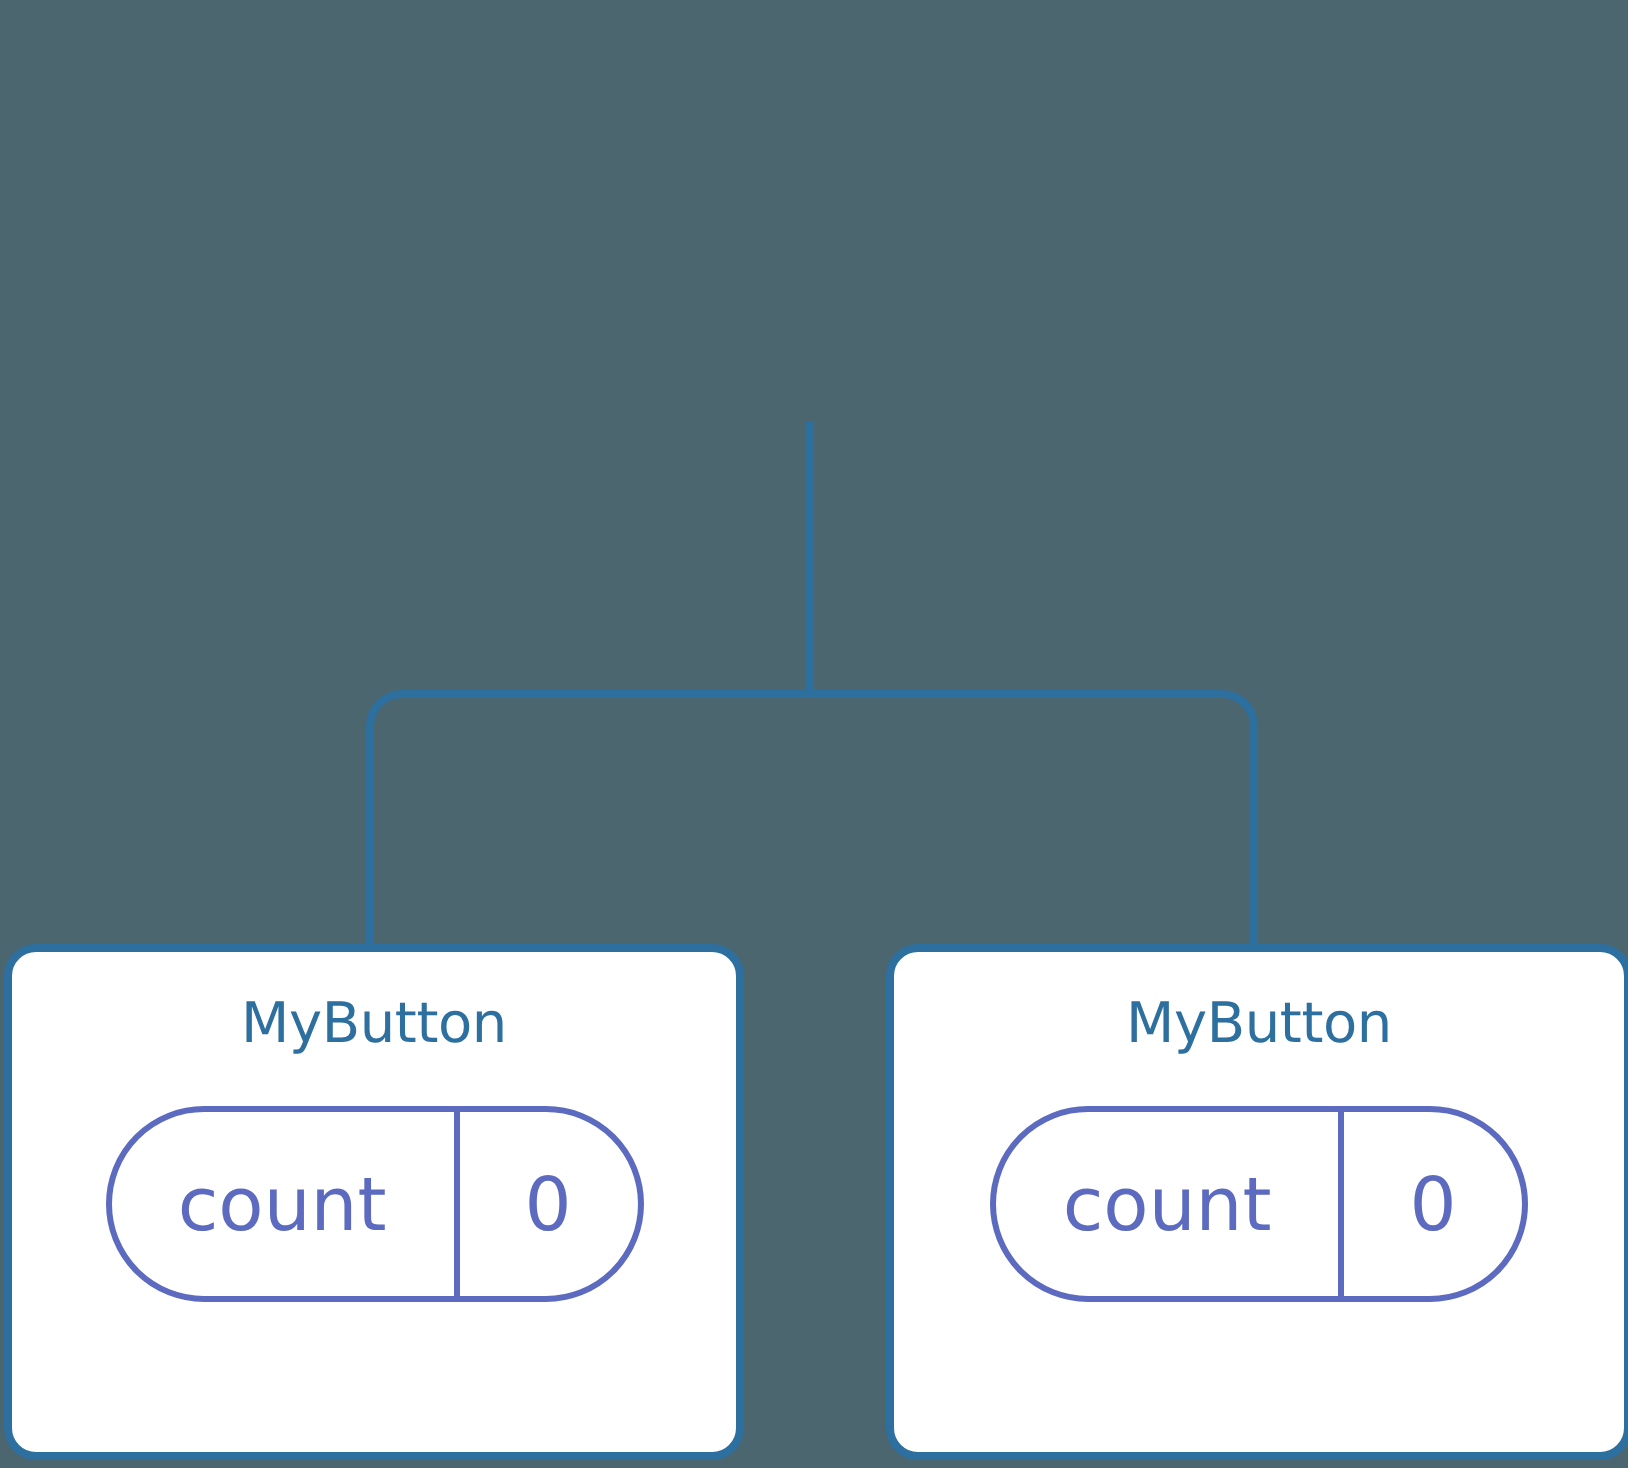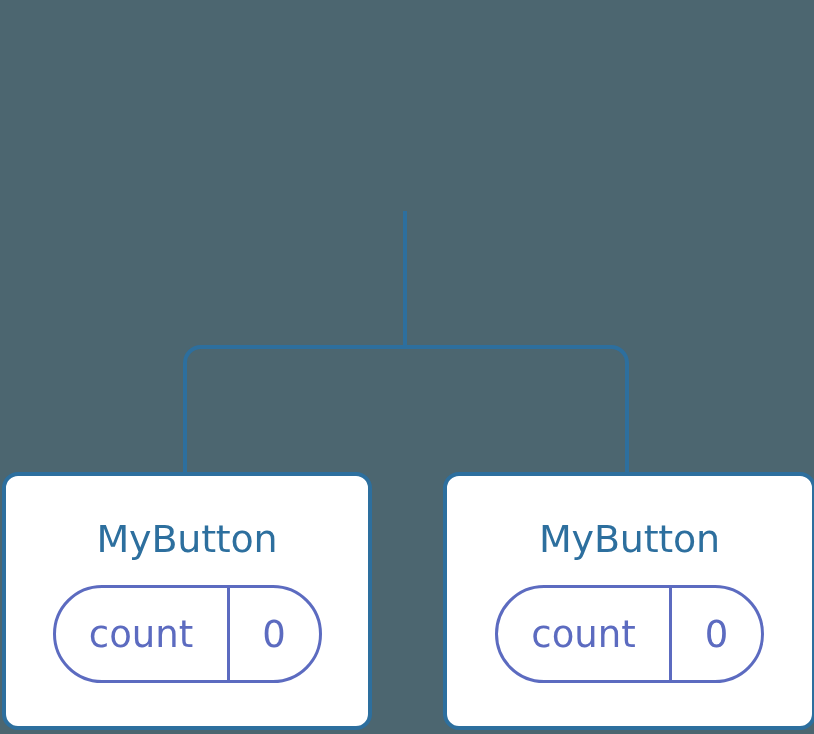--- a/index.html
+++ b/index.html
@@ -63,23 +63,23 @@
   }
   #node-child-0 {
     left: 2px;
     width: 370px;
   }
   #node-child-1 {
     left: 443px;
     width: 373px;
   }
   .node-child .node-title {
-    font-size: 38px;
+    font-size: 28px;
     line-height: 1;
-    margin-top: 44px;
+    margin-top: 22px;
   }
   
   .state-pill {
     margin-top: 27px;
     height: 98px;
     width: 269px;
     border: 3px solid var(--pill, #5c6bc0);
     border-radius: 49px;
     box-sizing: border-box;
     display: flex;

